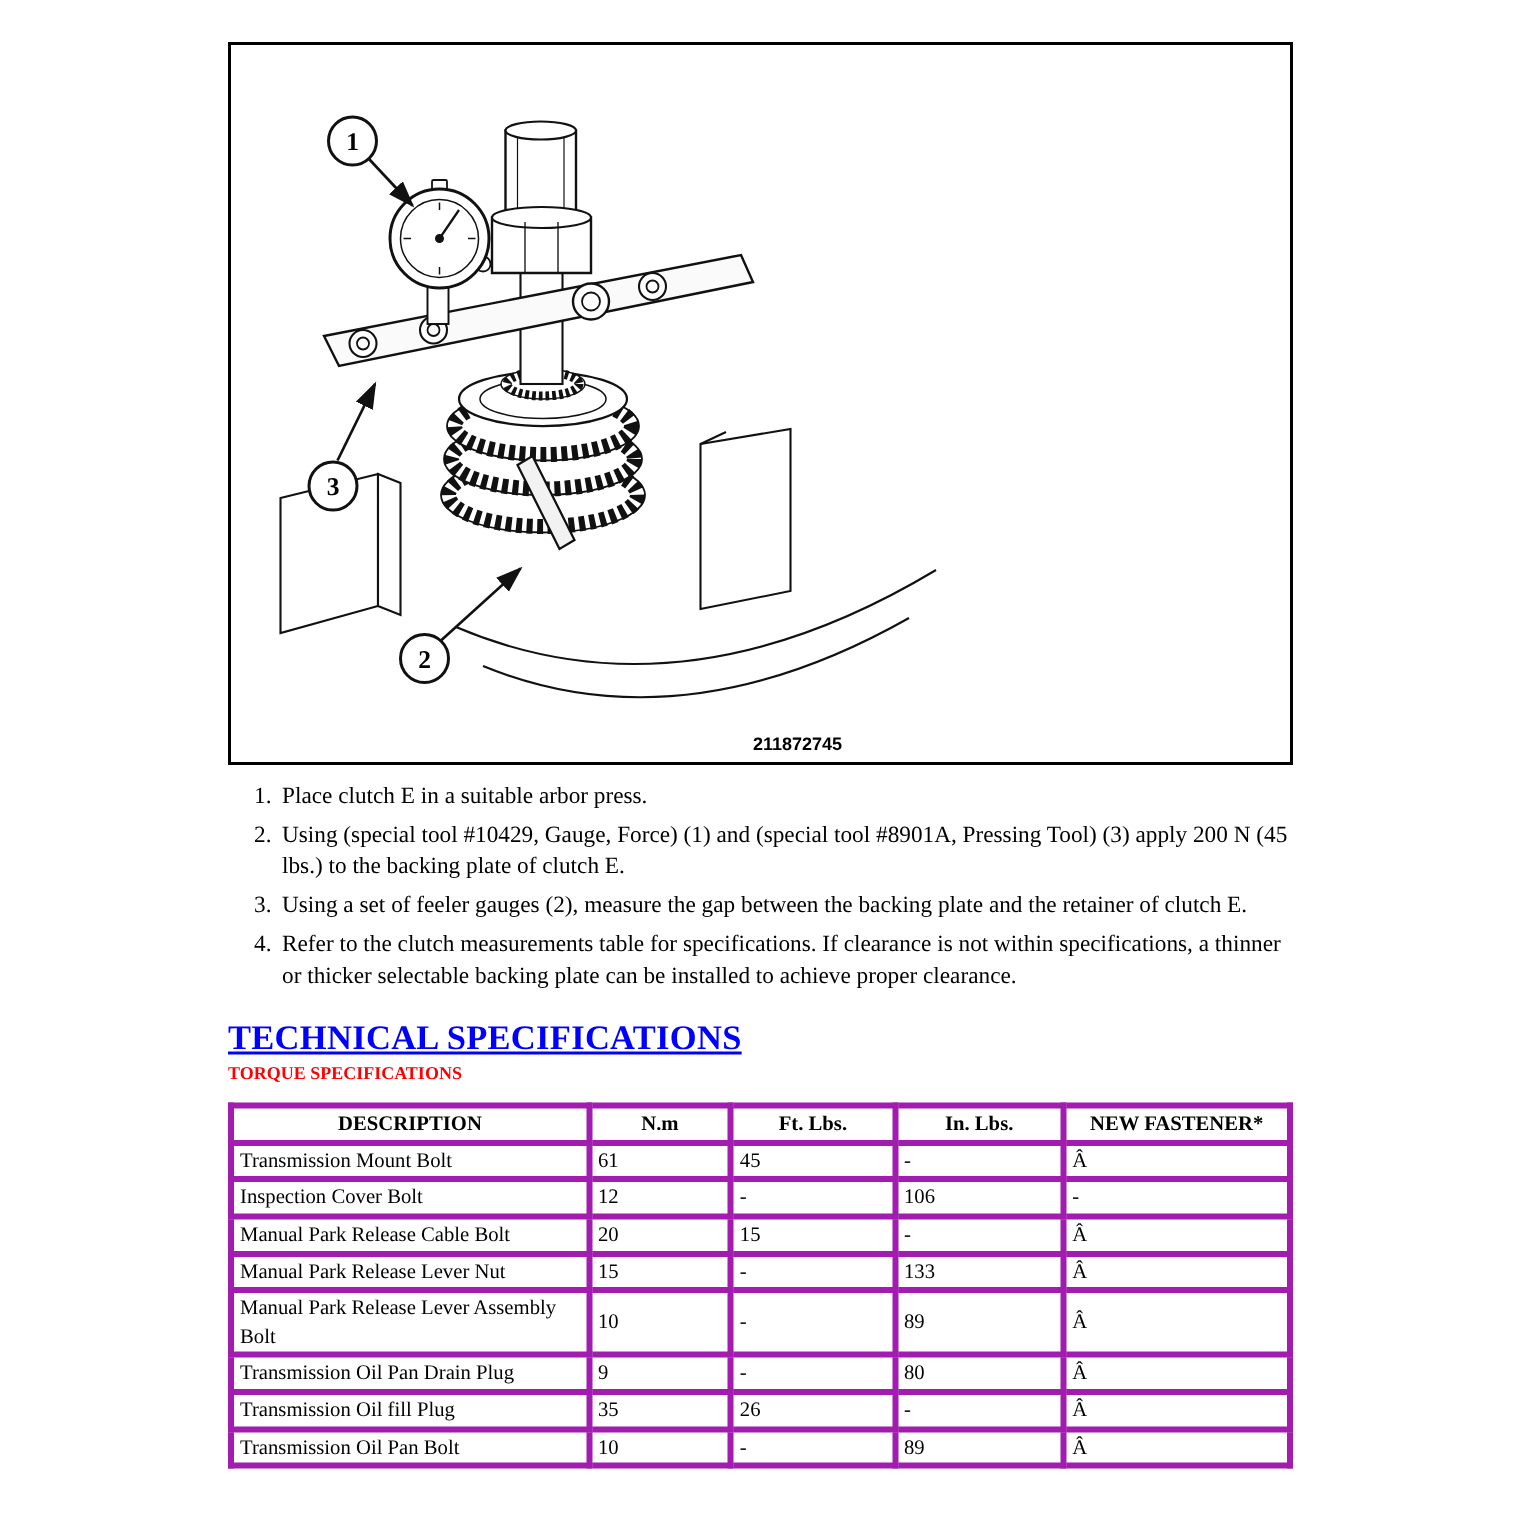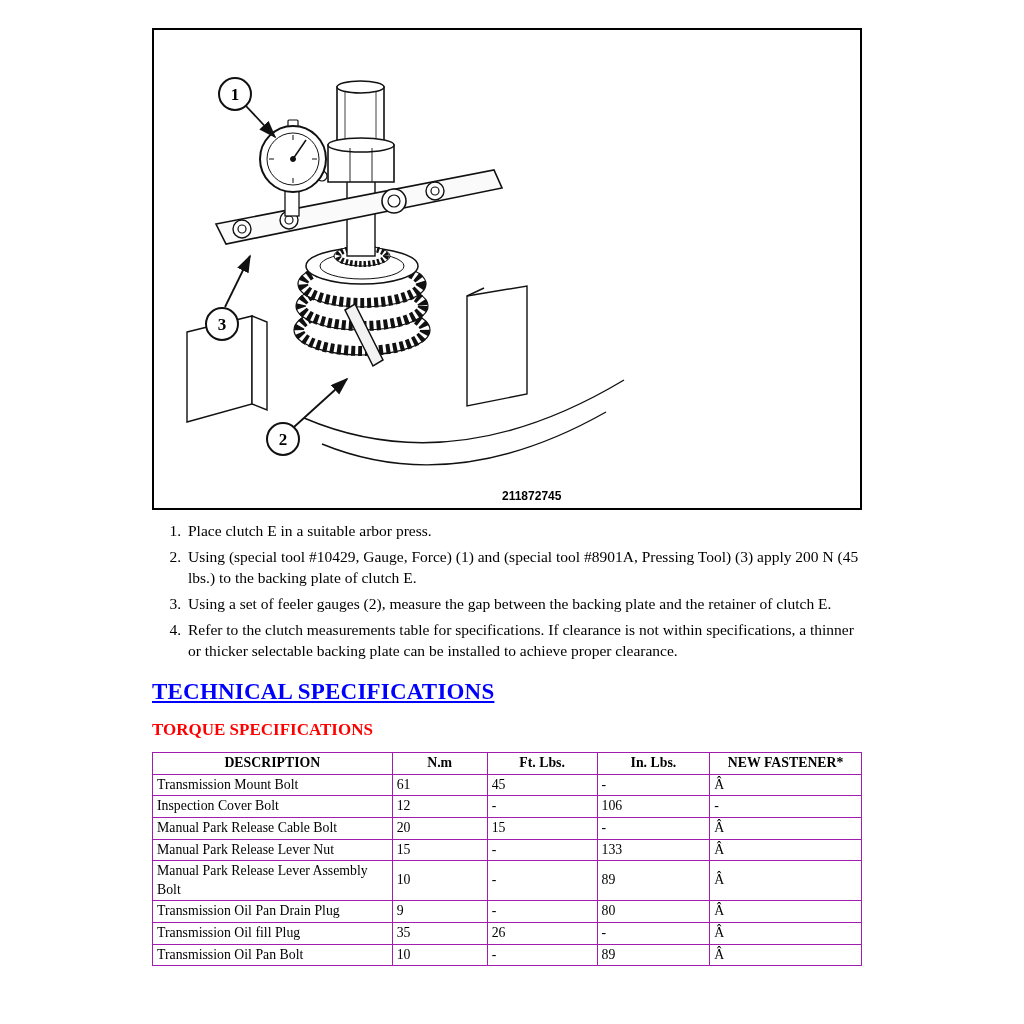--- a/index.html
+++ b/index.html
@@ -19,30 +19,30 @@
   .step { display: flex; margin-bottom: 5px; font-size: 15.5px; line-height: 21px; }
   .step-num { width: 30px; min-width: 30px; text-align: right; padding-right: 7px; }
   .step-text { flex: 1; }
 
   .h-technical {
     margin-top: 18px;
     font-size: 23px; font-weight: bold; color: #0000ff;
     text-decoration: underline; letter-spacing: 0.2px;
   }
   .h-torque {
-    margin-top: 15px;
-    font-size: 17px; font-weight: bold; color: #ff0000;
+    margin-top: 3px;
+    font-size: 12px; font-weight: bold; color: #ff0000;
   }
 
   table.torque {
     margin-top: 12px; width: 100%;
     border-collapse: collapse; font-size: 13.8px;
   }
   table.torque th, table.torque td {
-    border: 1px solid #a21caf; 
+    border: 4px solid #a21caf; 
     padding: 1px 4px; line-height: 1.35; vertical-align: middle;
   }
   table.torque th { font-weight: bold; }
   col.c-desc { width: 33.8%; }
   col.c-nm { width: 13.4%; }
   col.c-ft { width: 15.5%; }
   col.c-in { width: 15.9%; }
   col.c-new { width: 21.4%; }
 </style>
 </head>

